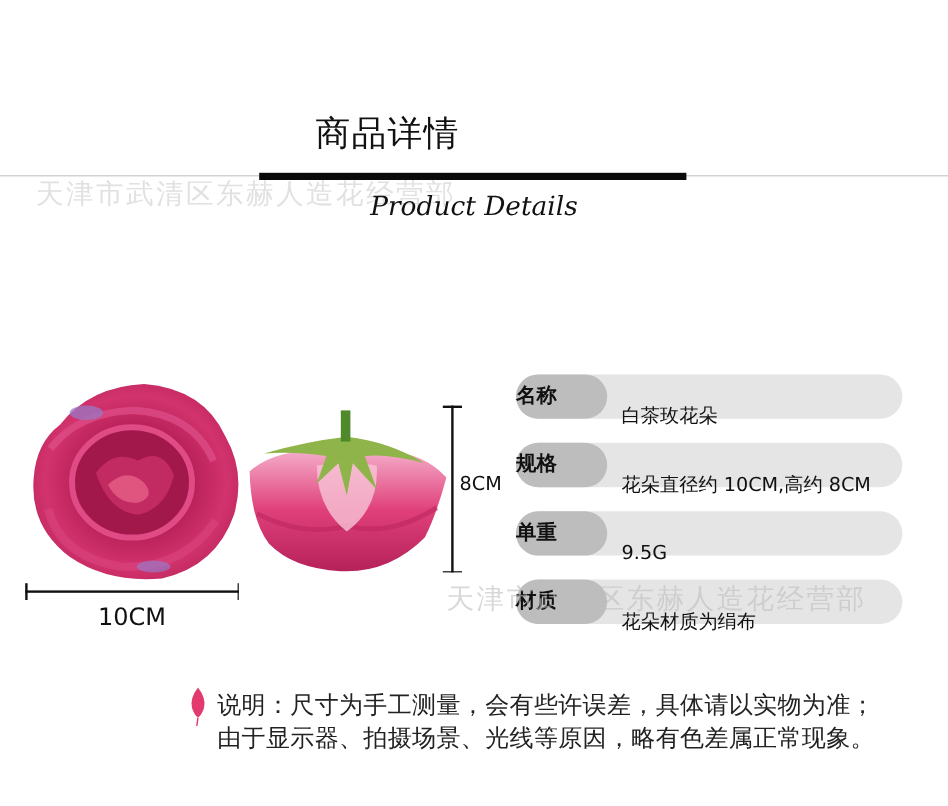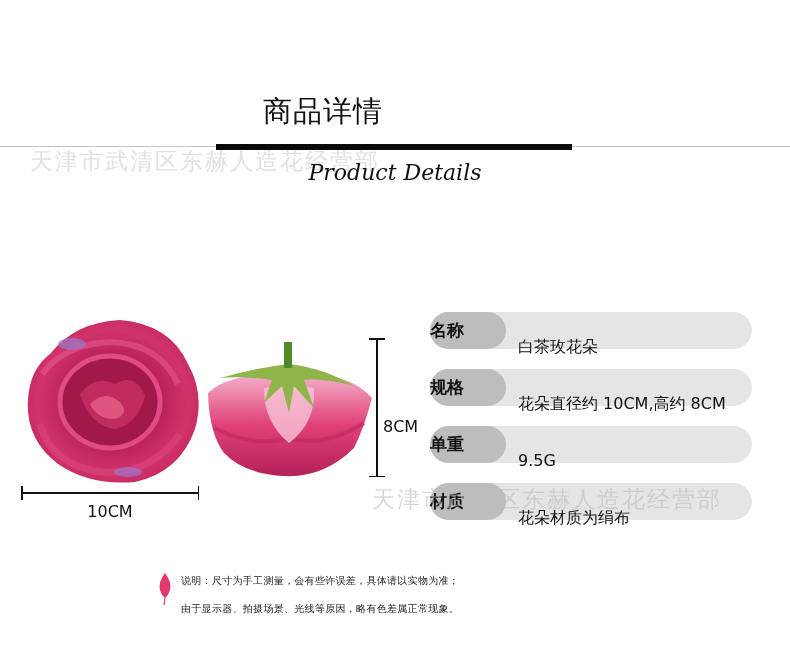--- a/index.html
+++ b/index.html
@@ -14,36 +14,36 @@
   .watermark { position: absolute; color: rgba(200,200,200,0.55); font-size: 23px; letter-spacing: 2px; white-space: nowrap; pointer-events: none; }
   .wm1 { left: 30px; top: 146px; }
   .wm2 { left: 372px; top: 484px; color: rgba(190,190,190,0.6); }
 
   
   .flower-wrap { position: absolute; }
   .dim-h { position: absolute; left: 21px; top: 486px; width: 178px; height: 14px; }
   .dim-h .line { position: absolute; left: 0; top: 6px; width: 178px; height: 1.5px; background: #111; }
   .dim-h .capL, .dim-h .capR { position: absolute; top: 0; width: 1.5px; height: 14px; background: #111; }
   .dim-h .capL { left: 0; } .dim-h .capR { right: 0; }
-  .dim-h-label { position: absolute; left: 60px; top: 502px; width: 100px; text-align: center; font-size: 16px; color: #111; }
+  .dim-h-label { position: absolute; left: 60px; top: 502px; width: 100px; text-align: center; font-size: 20px; color: #111; }
 
   .dim-v { position: absolute; left: 369px; top: 338px; width: 16px; height: 139px; }
   .dim-v .line { position: absolute; left: 7px; top: 0; width: 1.5px; height: 139px; background: #111; }
   .dim-v .capT, .dim-v .capB { position: absolute; left: 0; width: 16px; height: 1.5px; background: #111; }
   .dim-v .capT { top: 0; } .dim-v .capB { bottom: 0; }
-  .dim-v-label { position: absolute; left: 383px; top: 393px; font-size: 16px; color: #111; margin-top: 24px; }
+  .dim-v-label { position: absolute; left: 383px; top: 393px; font-size: 16px; color: #111; }
 
   
   .spec-row { position: absolute; left: 430px; width: 322px; height: 37px; border-radius: 19px; background: #e5e5e5; }
   .spec-key { position: absolute; left: 0; top: 0; width: 76px; height: 37px; border-radius: 19px; background: #bdbdbd; text-align: left; line-height: 37px; font-size: 17px; font-weight: bold; color: #111; }
   .spec-val { position: absolute; left: 88px; top: 16px; height: 37px; line-height: 37px; font-size: 16px; color: #111; white-space: nowrap; }
 
   
   .note-icon { position: absolute; left: 158px; top: 572px; width: 14px; height: 34px; }
-  .note-line { position: absolute; left: 181px; font-size: 10px; color: #222; white-space: nowrap; letter-spacing: 0.3px; }
+  .note-line { position: absolute; left: 181px; font-size: 20px; color: #222; white-space: nowrap; letter-spacing: 0.3px; }
   .note-l1 { top: 574px; }
   .note-l2 { top: 602px; }
 </style>
 </head>
 <body>
 
 <div class="title-cn">商品详情</div>
 <div class="hr-thin"></div>
 <div class="watermark wm1">天津市武清区东赫人造花经营部</div>
 <div class="hr-thick"></div>

